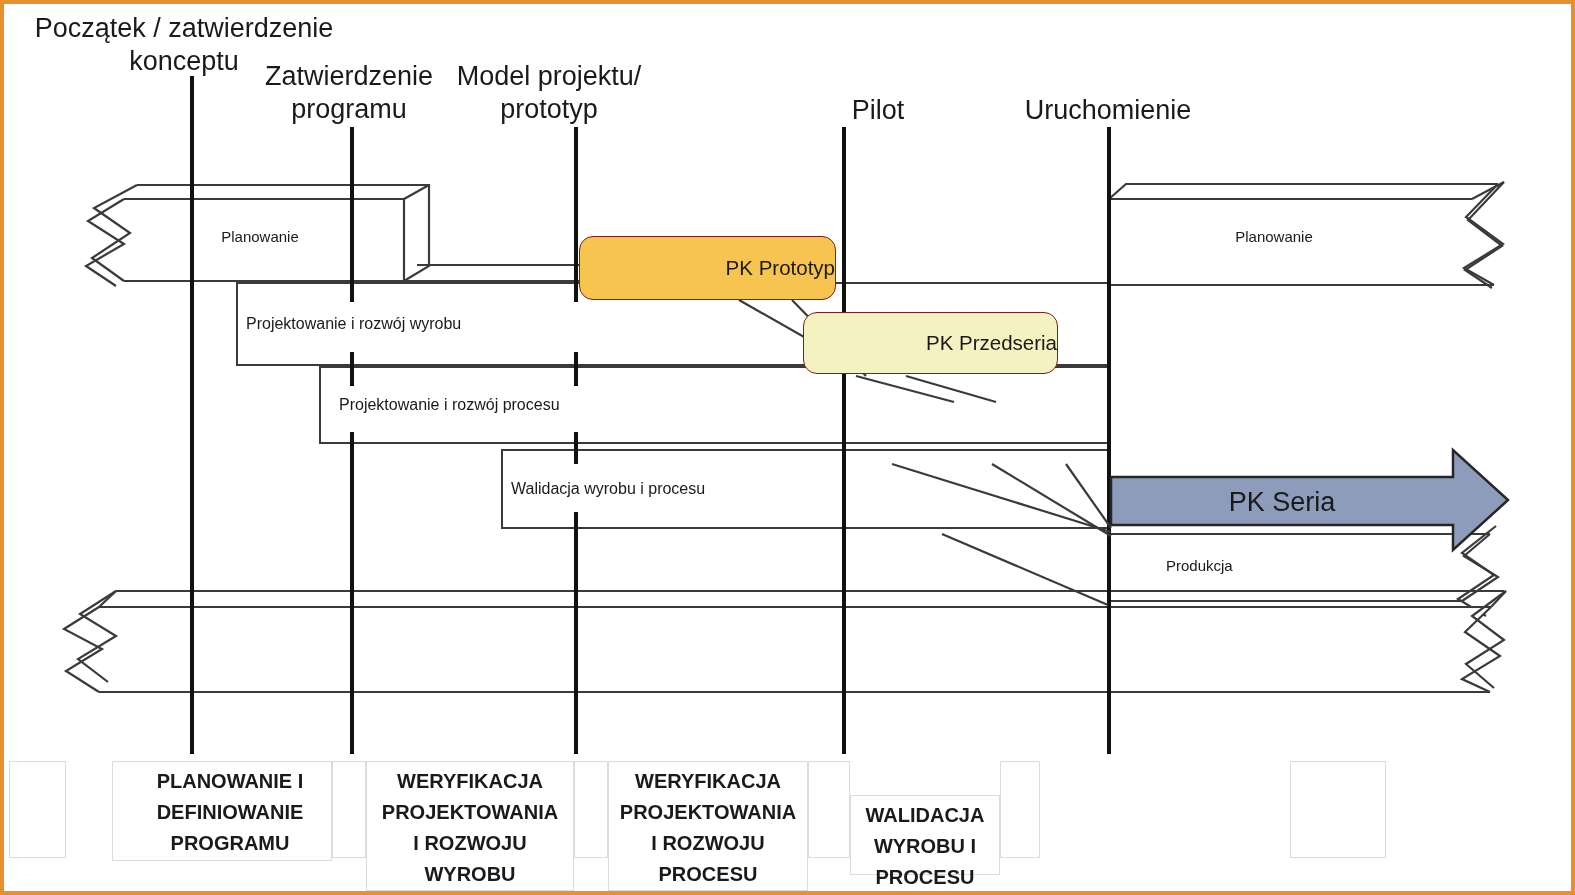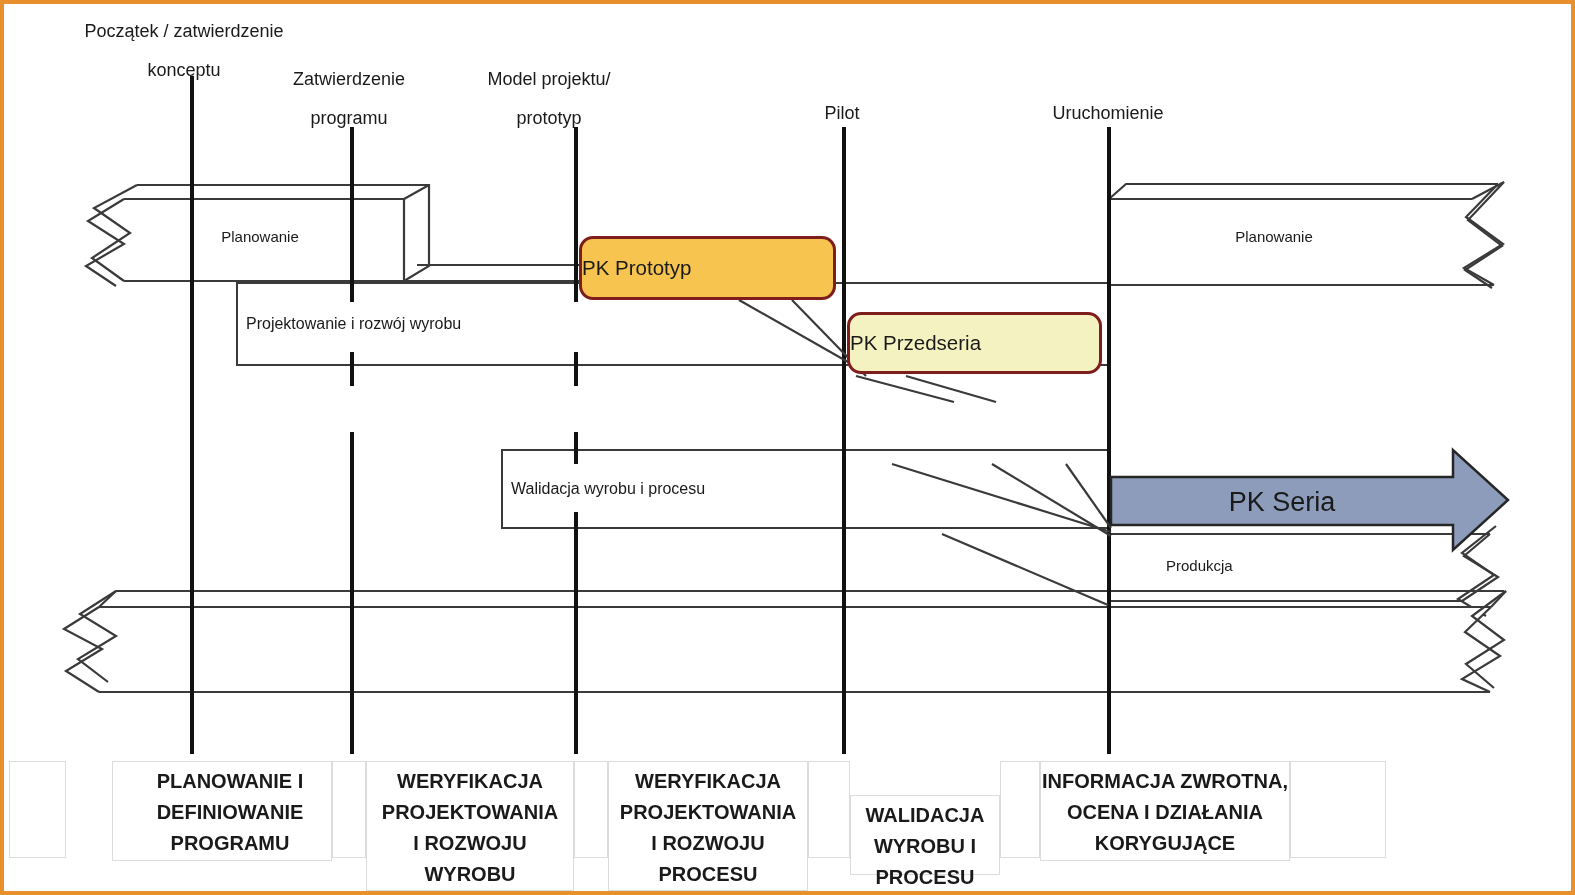--- a/index.html
+++ b/index.html
@@ -18,28 +18,28 @@
   #layer-over{z-index:3;}
   .stairbar{
     position:absolute;z-index:2;
     background:#ffffff;border:2px solid #3a3a3a;
     display:flex;align-items:center;
     font-size:16px;
     box-sizing:border-box;
   }
   .gate{
     position:absolute;z-index:4;
-    display:flex;align-items:center;justify-content:flex-start;
-    border:3px solid #7f1d1d;border-radius:14px;
+    display:flex;align-items:center;justify-content:flex-end;
+    border:1px solid #7f1d1d;border-radius:14px;
     font-size:20.5px;
     box-sizing:border-box;
   }
   .label{position:absolute;z-index:5;white-space:pre-line;}
   .center{text-align:center;}
-  .milestone-label{font-size:18px;line-height:39px;}
+  .milestone-label{font-size:27px;line-height:33px;}
   .barlabel{font-size:15px;}
   .bottom-cell{
     position:absolute;z-index:2;
     background:#fff;border:1px solid #dcdcdc;
     box-sizing:border-box;
   }
   .bottom-label{
     display:flex;align-items:flex-start;justify-content:center;
     font-weight:bold;font-size:20px;line-height:31px;
     text-align:center;white-space:pre-line;padding-top:4px;
@@ -93,20 +93,23 @@
       <path d="M95,603 L60,625 L98,645 L62,667 L95,688"></path>
       <path d="M112,587 L76,610 L112,632 L74,655 L104,678"></path>
       <path d="M1487,603 L1461,628 L1496,652 L1458,675 L1486,688"></path>
       <path d="M1502,587 L1468,612 L1500,636 L1462,660 L1490,684"></path>
     </g>
   </svg>
 
   <div class="stairbar" style="left:232px;top:278px;width:873px;height:84px;padding-left:8px;">
     <span>Projektowanie i rozwój wyrobu</span>
   </div>
+  <div class="stairbar" style="left:315px;top:362px;width:790px;height:78px;padding-left:18px;">
+    <span>Projektowanie i rozwój procesu</span>
+  </div>
   <div class="stairbar" style="left:497px;top:445px;width:608px;height:80px;padding-left:8px;">
     <span>Walidacja wyrobu i procesu</span>
   </div>
 
   <svg id="layer-over" class="layer" viewBox="0 0 1575 895">
     <g stroke="#111111" stroke-width="4">
       <line x1="188" y1="72" x2="188" y2="750"></line>
       <line x1="348" y1="123" x2="348" y2="298"></line>
       <line x1="348" y1="348" x2="348" y2="382"></line>
       <line x1="348" y1="428" x2="348" y2="750"></line>
@@ -126,32 +129,32 @@
       <line x1="988" y1="460" x2="1107" y2="532"></line>
       <line x1="1062" y1="460" x2="1107" y2="524"></line>
       <line x1="938" y1="530" x2="1104" y2="601"></line>
     </g>
     <polygon points="1107,473 1449,473 1449,446 1504,496 1449,546 1449,521 1107,521" fill="#8C9CBA" stroke="#262626" stroke-width="2.5"></polygon>
   </svg>
 
   <div class="gate" style="left:575px;top:232px;width:257px;height:64px;background:#F6C44F;">
     <span>PK Prototyp</span>
   </div>
-  <div class="gate" style="left:843px;top:308px;width:255px;height:62px;background:#F5F2C2;">
+  <div class="gate" style="left:799px;top:308px;width:255px;height:62px;background:#F5F2C2;">
     <span>PK Przedseria</span>
   </div>
   <div class="label center" style="left:1178px;top:483px;width:200px;font-size:27px;z-index:5;">PK Seria</div>
 
   <div class="label center milestone-label" style="left:30px;top:8px;width:300px;">Początek / zatwierdzenie
 konceptu</div>
   <div class="label center milestone-label" style="left:245px;top:56px;width:200px;">Zatwierdzenie
 programu</div>
   <div class="label center milestone-label" style="left:445px;top:56px;width:200px;">Model projektu/
 prototyp</div>
-  <div class="label center milestone-label" style="left:788px;top:90px;width:100px;">Pilot</div>
+  <div class="label center milestone-label" style="left:824px;top:90px;width:100px;">Pilot</div>
   <div class="label center milestone-label" style="left:1004px;top:90px;width:200px;">Uruchomienie</div>
 
   <div class="label center barlabel" style="left:156px;top:224px;width:200px;">Planowanie</div>
   <div class="label center barlabel" style="left:1170px;top:224px;width:200px;">Planowanie</div>
   <div class="label barlabel" style="left:1162px;top:553px;">Produkcja</div>
 
   <div class="bottom-cell" style="left:5px;top:757px;width:57px;height:97px;"></div>
   <div class="bottom-cell bottom-label" style="left:108px;top:757px;width:220px;height:100px;padding-left:16px;">PLANOWANIE I
 DEFINIOWANIE
 PROGRAMU</div>
@@ -163,18 +166,15 @@
   <div class="bottom-cell" style="left:570px;top:757px;width:34px;height:97px;"></div>
   <div class="bottom-cell bottom-label" style="left:604px;top:757px;width:200px;height:130px;">WERYFIKACJA
 PROJEKTOWANIA
 I ROZWOJU
 PROCESU</div>
   <div class="bottom-cell" style="left:804px;top:757px;width:42px;height:97px;"></div>
   <div class="bottom-cell bottom-label" style="left:846px;top:757px;width:150px;height:80px;margin-top:34px;">WALIDACJA
 WYROBU I
 PROCESU</div>
   <div class="bottom-cell" style="left:996px;top:757px;width:40px;height:97px;"></div>
-  <div class="bottom-cell bottom-label" style="left:1036px;top:757px;width:250px;height:100px;">INFORMACJA ZWROTNA,
-OCENA I DZIAŁANIA
-KORYGUJĄCE</div>
   <div class="bottom-cell" style="left:1286px;top:757px;width:96px;height:97px;"></div>
 
 </div>
 
 </body></html>

